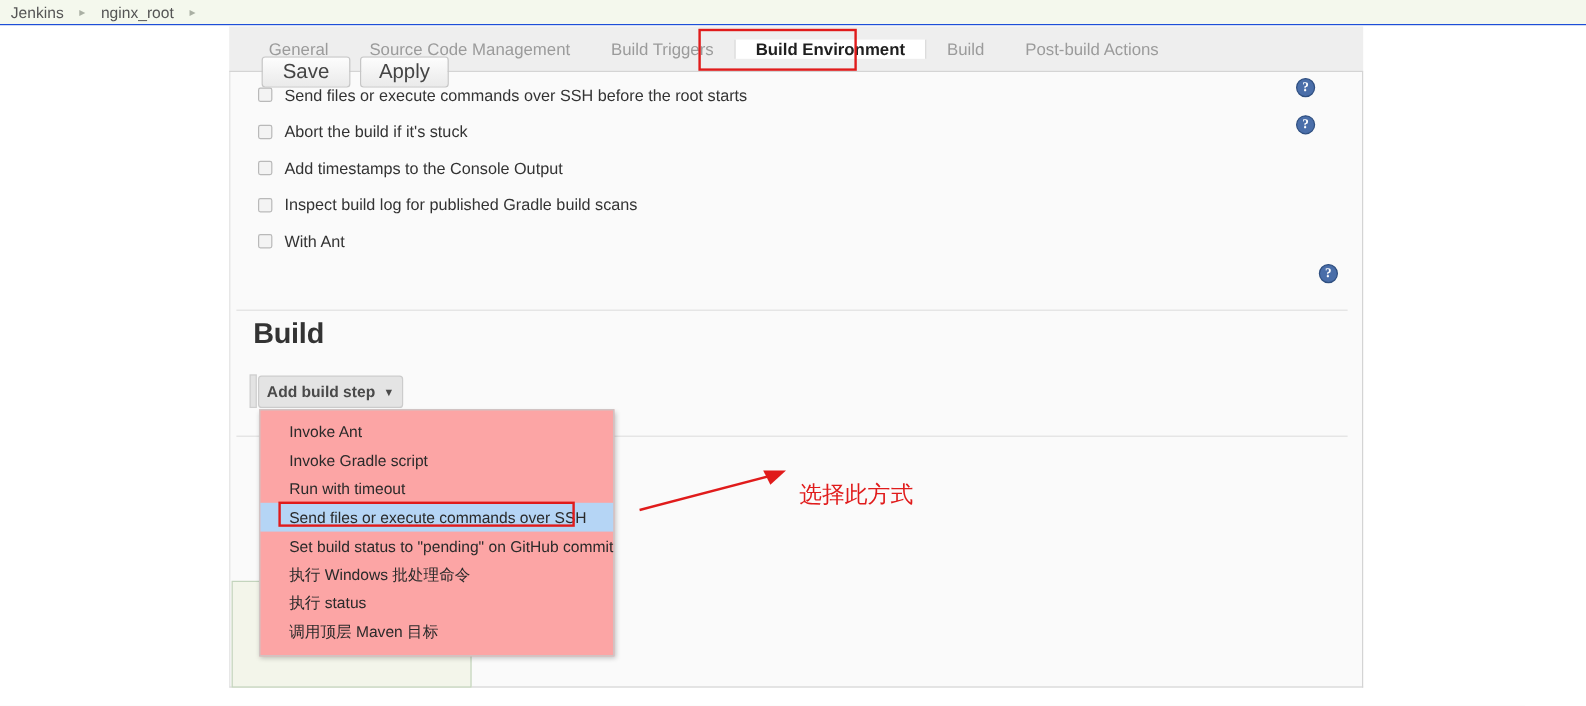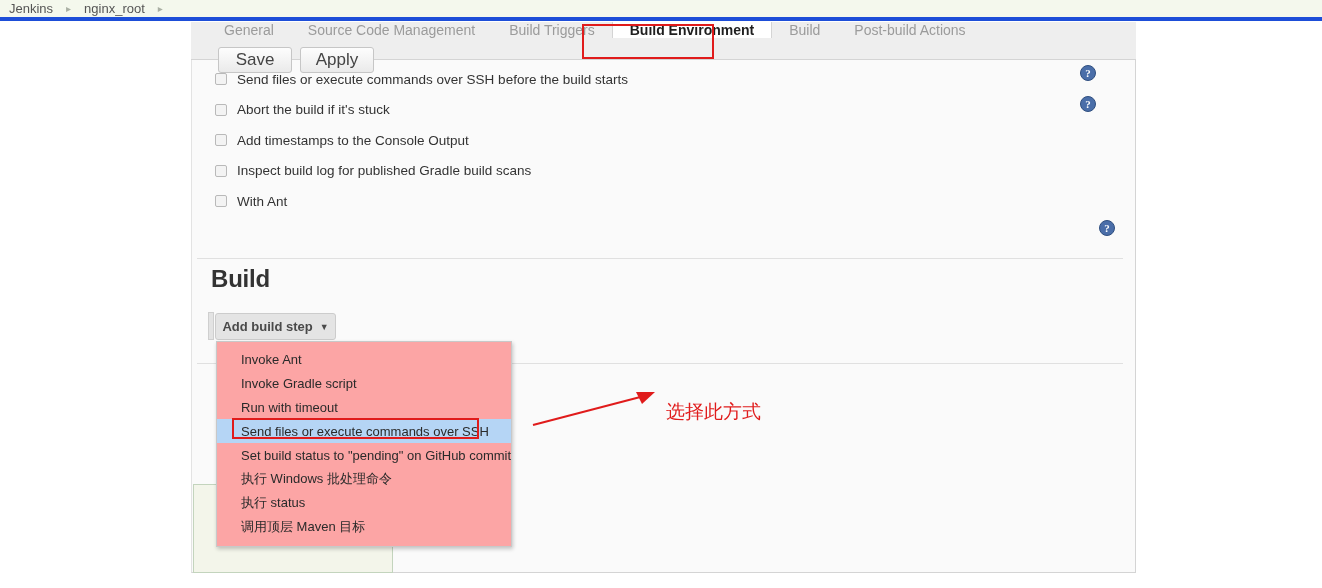--- a/index.html
+++ b/index.html
@@ -17,21 +17,21 @@
     position: relative;
   }
 
   
   #breadcrumb-bar {
     position: absolute;
     left: 0; top: 0;
     width: 1322px;
     height: 21px;
     background: #f4f8ed;
-    border-bottom: 4px solid #1d4ed8;
+    border-bottom: 1px solid #1d4ed8;
     box-sizing: border-box;
     display: flex;
     align-items: center;
     padding-left: 9px;
   }
   .crumb {
     color: #555555;
     font-size: 13px;
     white-space: nowrap;
   }
@@ -45,21 +45,21 @@
   
   #tab-strip {
     position: absolute;
     left: 191px; top: 22px;
     width: 945px;
     height: 38px;
     background: #eeeeee;
     border-bottom: 1px solid #d4d4d4;
     box-sizing: border-box;
     display: flex;
-    align-items: flex-start;
+    align-items: center;
     padding-left: 16px;
   }
   .tab {
     display: flex;
     align-items: center;
     padding: 0 17px;
     font-size: 14px;
     color: #9b9b9b;
     white-space: nowrap;
     box-sizing: border-box;
@@ -294,21 +294,21 @@
   <div class="tab">Build</div>
   <div class="tab">Post-build Actions</div>
 </div>
 <div id="tab-annotation"></div>
 
 <div id="content-panel">
   <div id="checkbox-list">
 
     <div class="cb-row">
       <span class="cb-box"></span>
-      <span class="cb-label">Send files or execute commands over SSH before the build starts</span>
+      <span class="cb-label">Send files or execute commands over SSH before the root starts</span>
     </div>
 
 
     <div class="cb-row">
       <span class="cb-box"></span>
       <span class="cb-label">Abort the build if it's stuck</span>
     </div>
 
     <div class="cb-row">
       <span class="cb-box"></span>

